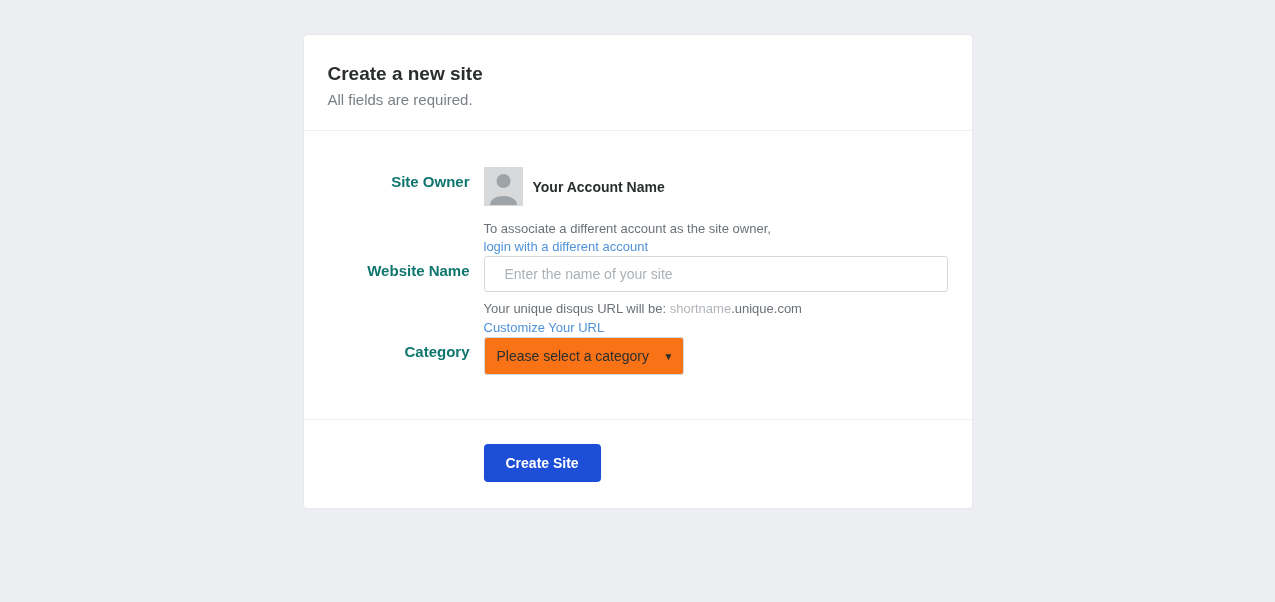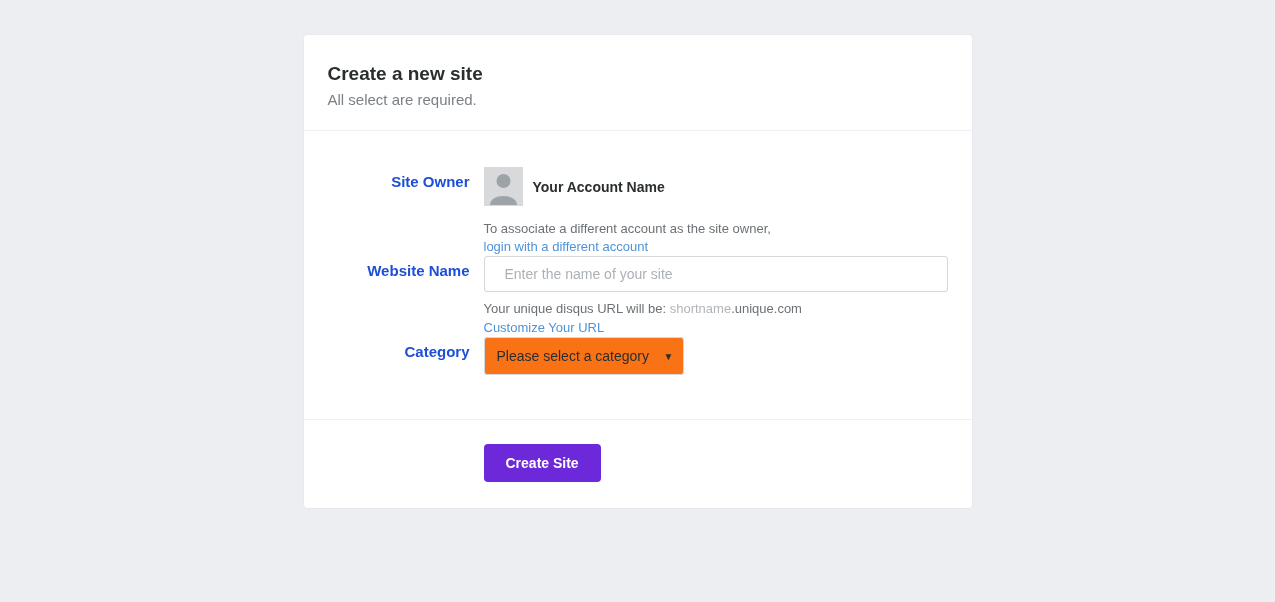--- a/index.html
+++ b/index.html
@@ -44,21 +44,21 @@
     }
     .form-row + .form-row {
     }
     .label-col {
       width: 156px;
       text-align: right;
       padding-right: 14px;
       padding-top: 6px;
       font-size: 15px;
       font-weight: 600;
-      color: #1d4ed8;
+      color: #0f766e;
     }
     .value-col {
       flex: 1;
     }
     .owner-line {
       display: flex;
       align-items: center;
       text-align: right;
     }
     .avatar {
@@ -137,37 +137,37 @@
       color: #2a2e2f;
     }
     .card-footer {
       border-top: 1px solid #eef0f2;
       padding: 24px 24px 26px 24px;
     }
     .footer-align {
       margin-left: 156px;
     }
     .btn-primary {
-      background: #6d28d9;
+      background: #1d4ed8;
       color: #fff;
       border: none;
       border-radius: 4px;
       font-size: 14px;
       font-weight: 600;
       padding: 11px 22px;
       cursor: pointer;
     }
   </style>
 </head>
 <body>
 
 <div class="card">
   <div class="card-header">
     <div class="card-title">Create a new site</div>
-    <div class="card-subtitle">All select are required.</div>
+    <div class="card-subtitle">All fields are required.</div>
   </div>
 
   <div class="form-body">
 
     <div class="form-row">
       <div class="label-col">Site Owner</div>
       <div class="value-col">
         <div class="owner-line">
           <div class="avatar">
             <svg width="39" height="39" viewBox="0 0 39 39">

